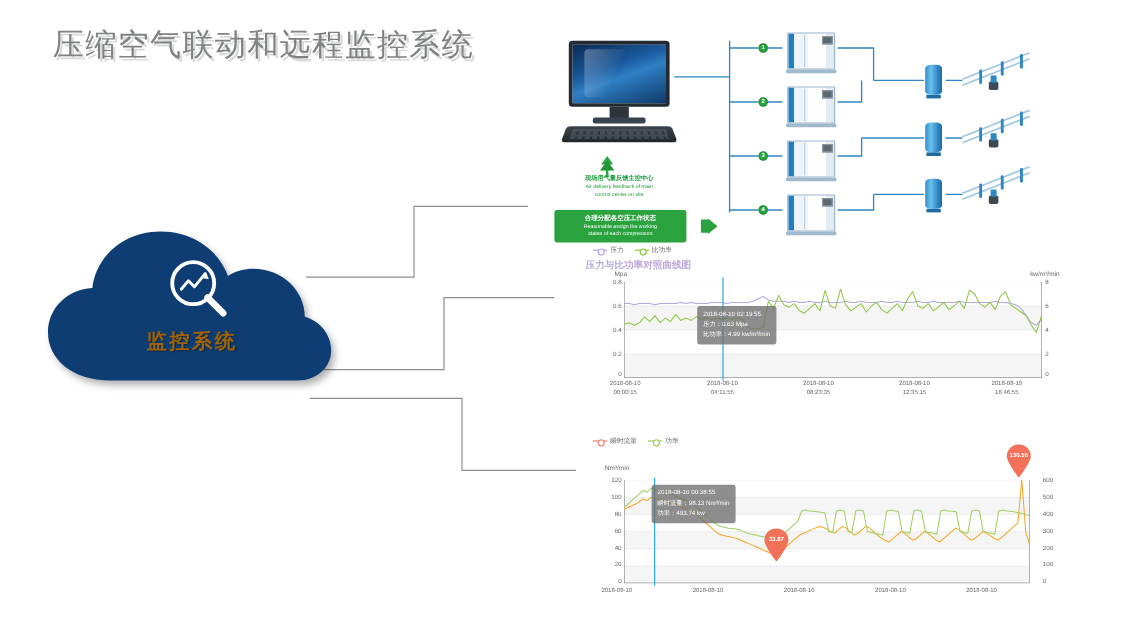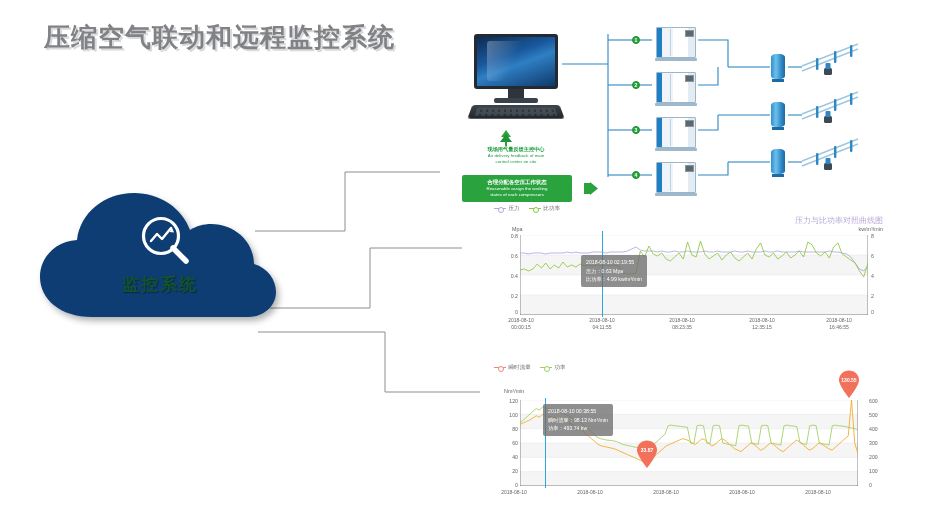--- a/index.html
+++ b/index.html
@@ -7,32 +7,32 @@
     width: 945px; height: 529px;
     background: #ffffff;
     font-family: "Liberation Sans", "DejaVu Sans", sans-serif;
     overflow: hidden;
   }
   #stage { position: relative; width: 945px; height: 529px; background: #fff; }
 
   
   .page-title {
     position: absolute; left: 44px; top: 20px;
-    font-size: 26px; font-weight: bold; letter-spacing: 1px;
+    font-size: 26px; font-weight: normal; letter-spacing: 1px;
     color: #808285;
     text-shadow: 2px 2px 0 #d9dadc;
     white-space: nowrap;
   }
 
   
   .cloud-wrap { position: absolute; left: 30px; top: 185px; width: 260px; height: 145px; }
   .cloud-svg { position: absolute; left: 0; top: 0; }
   .cloud-label {
     position: absolute; left: 0; right: 0; top: 88px;
-    text-align: center; color: #14532d;
+    text-align: center; color: #a16207;
     font-size: 17px; font-weight: bold; letter-spacing: 2px;
     text-shadow: 1px 1px 1px rgba(0,0,0,.35);
   }
   .cloud-icon { position: absolute; left: 108px; top: 28px; width: 58px; height: 58px; }
 
   
   .connectors { position: absolute; left: 0; top: 0; }
 
   
   .diagram { position: absolute; left: 440px; top: 22px; width: 500px; height: 185px; }
@@ -130,21 +130,21 @@
   .chart-legend { position: absolute; display: flex; gap: 9px; align-items: center; }
   .lg-item { display: flex; align-items: center; gap: 2.5px; font-size: 5.6px; color: #6b6b6b; }
   .lg-mark { display: inline-block; width: 12px; height: 6px; position: relative; }
   .lg-mark::before {
     content: ''; position: absolute; left: 0; top: 2.4px; width: 12px; height: 1px; background: currentColor;
   }
   .lg-mark::after {
     content: ''; position: absolute; left: 4px; top: .6px; width: 4px; height: 4px;
     border-radius: 50%; border: 1px solid currentColor; background: #fff;
   }
-  .chart-title { position: absolute; font-size: 8px; font-weight: normal; text-align: right; width: 100%; }
+  .chart-title { position: absolute; font-size: 8px; font-weight: bold; text-align: left; width: 100%; }
   .axis-unit { position: absolute; font-size: 5.4px; color: #666; }
   .tick-label { position: absolute; font-size: 5.2px; color: #666; text-align: right; }
   .xtick { position: absolute; font-size: 5px; color: #666; text-align: center; line-height: 1.35; white-space: nowrap; }
   .plot-svg { position: absolute; }
 
   .tooltip {
     position: absolute; background: rgba(110,110,110,.78);
     padding: 3px 5px; border-radius: 2px; color: #fff;
     font-size: 5.2px; line-height: 1.65; white-space: nowrap;
   }

